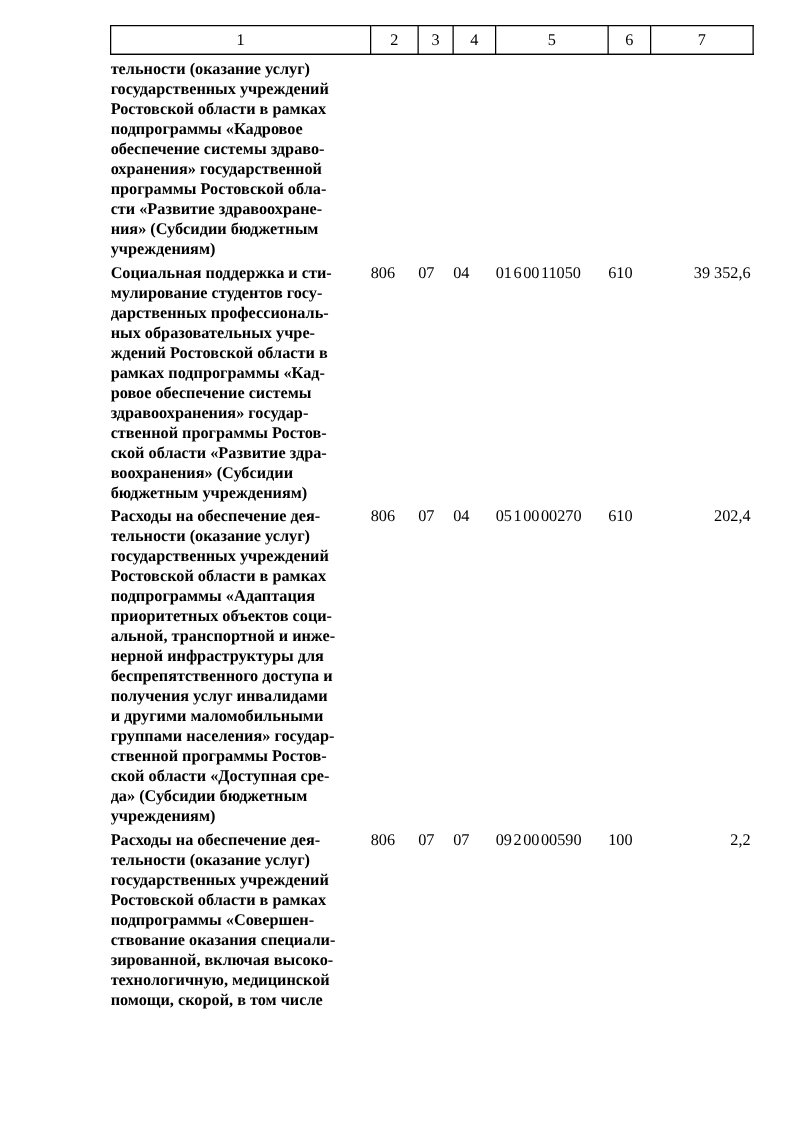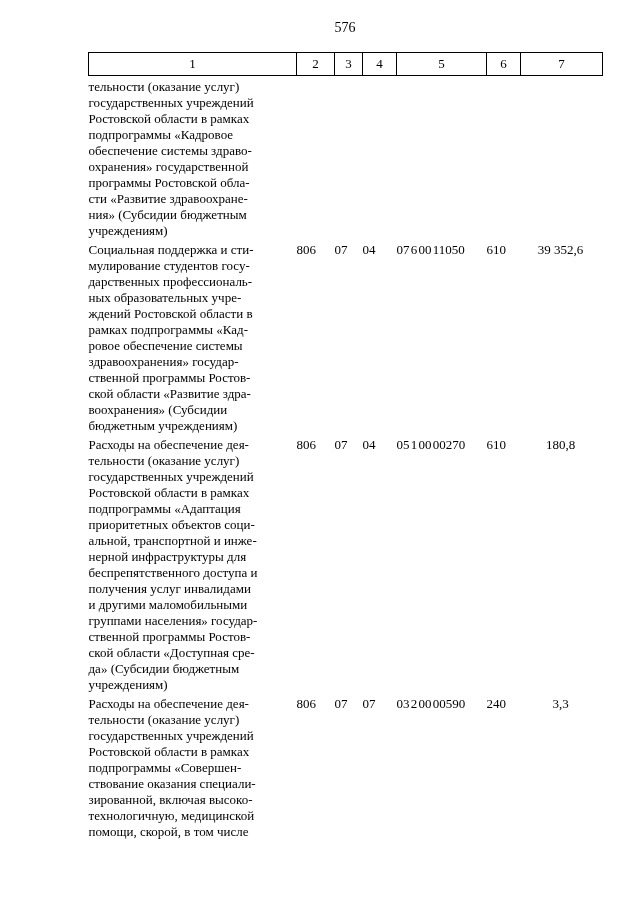--- a/index.html
+++ b/index.html
@@ -38,38 +38,38 @@
     text-align: center;
   }
   tbody td {
     vertical-align: top;
     padding: 3px 0 0 0;
   }
   td.name-cell {
     white-space: pre-line;
     text-align: left;
     padding-right: 6px;
+    font-weight: bold;
   }
   td.num-cell {
     white-space: nowrap;
   }
   td.code-cell {
     word-spacing: -2px;
   }
   td.amount-cell {
-    text-align: center;
+    text-align: right;
     white-space: nowrap;
     padding-right: 2px;
   }
 </style>
 </head>
 <body>
 
 <div class="content">
-  <div class="page-number">576</div>
 
   <table class="budget-table">
     <colgroup>
       <col style="width:208px">
       <col style="width:38px">
       <col style="width:28px">
       <col style="width:34px">
       <col style="width:90px">
       <col style="width:34px">
       <col style="width:82px">
@@ -113,21 +113,21 @@
 рамках подпрограммы «Кад-
 ровое обеспечение системы
 здравоохранения» государ-
 ственной программы Ростов-
 ской области «Развитие здра-
 воохранения» (Субсидии
 бюджетным учреждениям)</td>
           <td class="num-cell">806</td>
           <td class="num-cell">07</td>
           <td class="num-cell">04</td>
-          <td class="num-cell code-cell">07 6 00 11050</td>
+          <td class="num-cell code-cell">01 6 00 11050</td>
           <td class="num-cell">610</td>
           <td class="amount-cell">39 352,6</td>
         </tr>
         <tr>
           <td class="name-cell">Расходы на обеспечение дея-
 тельности (оказание услуг)
 государственных учреждений
 Ростовской области в рамках
 подпрограммы «Адаптация
 приоритетных объектов соци-
@@ -139,34 +139,34 @@
 группами населения» государ-
 ственной программы Ростов-
 ской области «Доступная сре-
 да» (Субсидии бюджетным
 учреждениям)</td>
           <td class="num-cell">806</td>
           <td class="num-cell">07</td>
           <td class="num-cell">04</td>
           <td class="num-cell code-cell">05 1 00 00270</td>
           <td class="num-cell">610</td>
-          <td class="amount-cell">180,8</td>
+          <td class="amount-cell">202,4</td>
         </tr>
         <tr>
           <td class="name-cell">Расходы на обеспечение дея-
 тельности (оказание услуг)
 государственных учреждений
 Ростовской области в рамках
 подпрограммы «Совершен-
 ствование оказания специали-
 зированной, включая высоко-
 технологичную, медицинской
 помощи, скорой, в том числе</td>
           <td class="num-cell">806</td>
           <td class="num-cell">07</td>
           <td class="num-cell">07</td>
-          <td class="num-cell code-cell">03 2 00 00590</td>
-          <td class="num-cell">240</td>
-          <td class="amount-cell">3,3</td>
+          <td class="num-cell code-cell">09 2 00 00590</td>
+          <td class="num-cell">100</td>
+          <td class="amount-cell">2,2</td>
         </tr>
       </tbody>
   </table>
 </div>
 
 </body></html>

